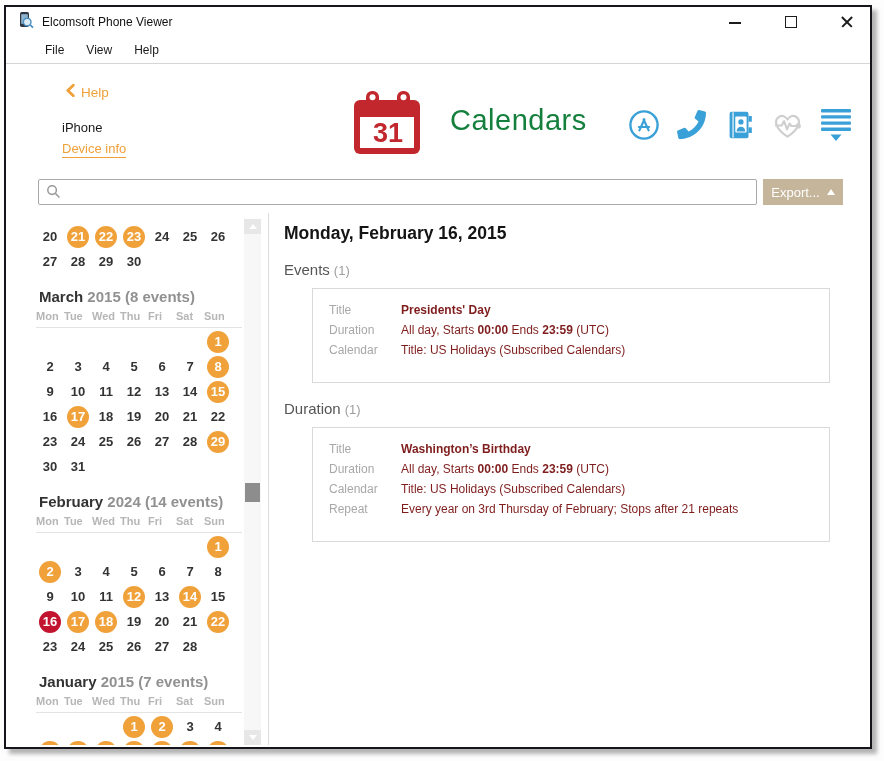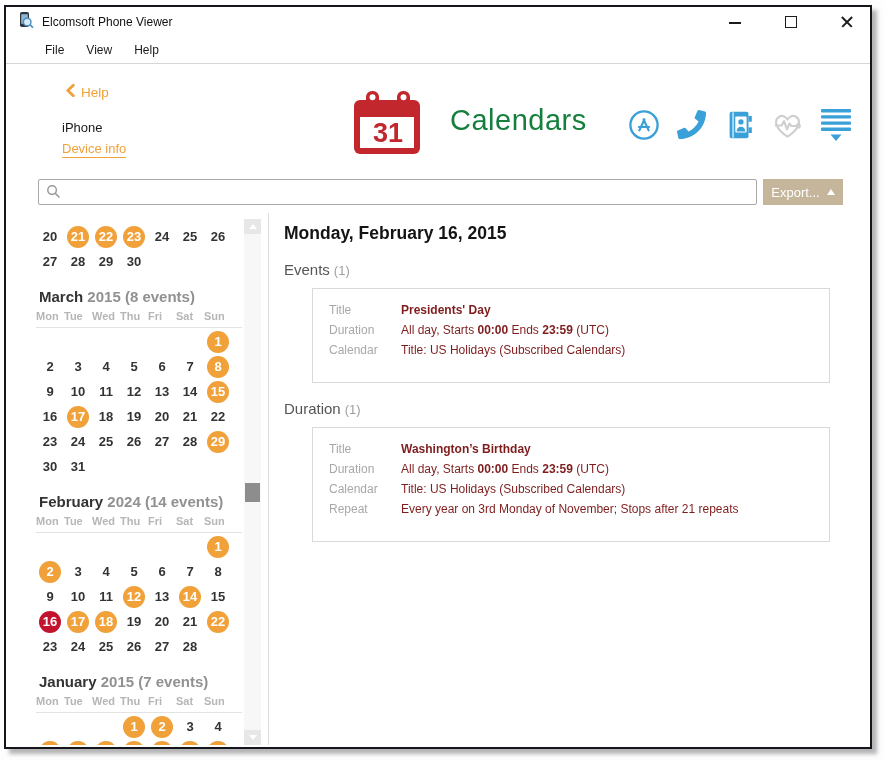--- a/index.html
+++ b/index.html
@@ -562,18 +562,18 @@
       <div class="row">
         <span class="lbl">Duration</span>
         <span class="val"><span>All day, Starts </span><b>00:00</b><span> Ends </span><b>23:59</b><span> (UTC)</span></span>
       </div>
       <div class="row">
         <span class="lbl">Calendar</span>
         <span class="val">Title: US Holidays (Subscribed Calendars)</span>
       </div>
       <div class="row">
         <span class="lbl">Repeat</span>
-        <span class="val">Every year on 3rd Monday of November; Stops after 21 repeats</span>
+        <span class="val">Every year on 3rd Thursday of February; Stops after 21 repeats</span>
       </div>
     </div>
   </div>
 
 </div>
 
 </body></html>

